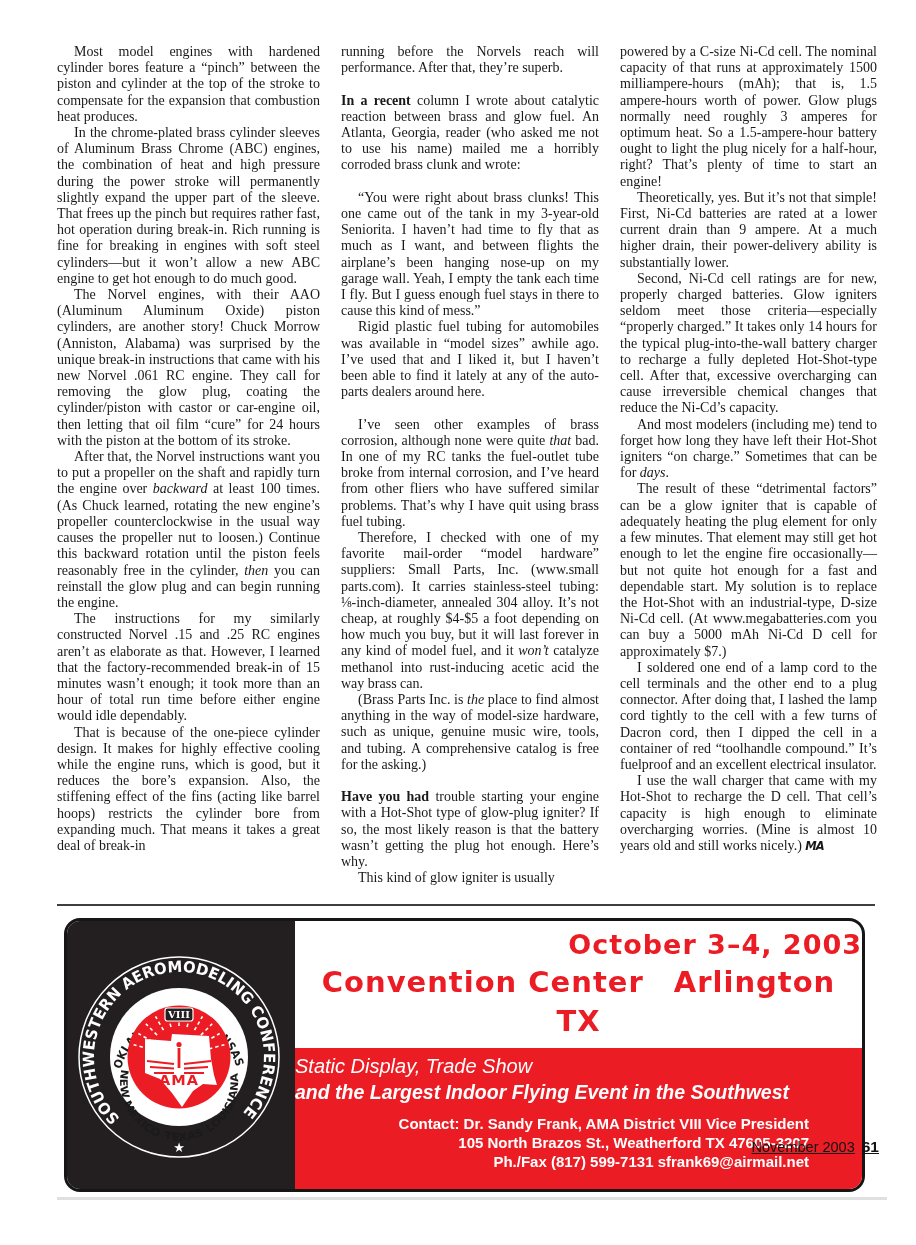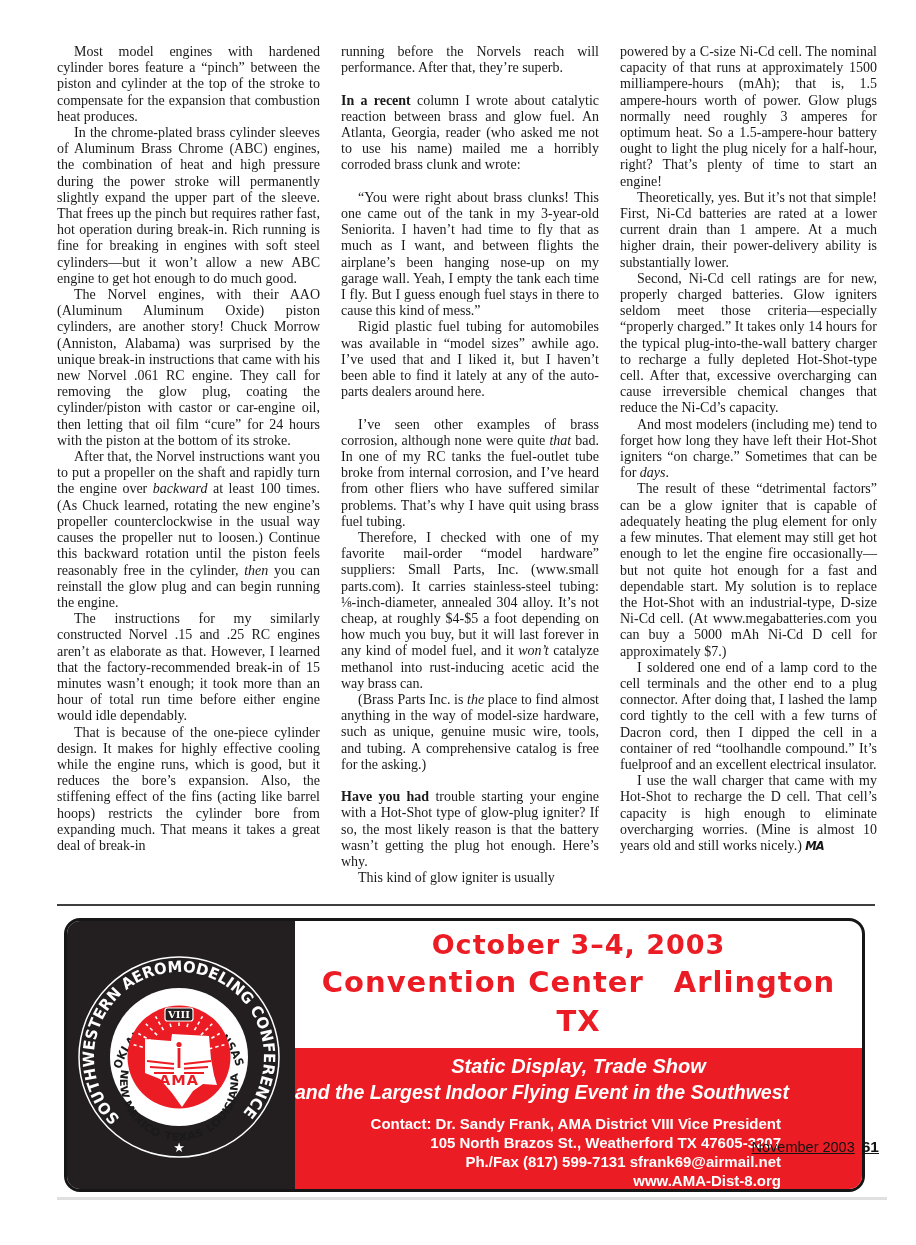--- a/index.html
+++ b/index.html
@@ -25,29 +25,29 @@
   .ad-shadow{position:absolute;left:57px;top:1197px;width:830px;height:3px;background:#e0e0e0;}
 
   
   .ad{position:absolute;left:64px;top:918px;width:801px;height:274px;box-sizing:border-box;
       border:3px solid #161616;border-radius:16px;overflow:hidden;background:#ffffff;
       display:flex;}
   .ad-left{width:228px;flex:none;background:#231f20;}
   .ad-right{flex:1;display:flex;flex-direction:column;font-family:"Liberation Sans",sans-serif;}
   .ad-white{height:122px;padding-top:5px;}
   .ad-date{font-family:"DejaVu Sans",sans-serif;font-weight:bold;font-size:27px;line-height:37px;
-           color:#ec1c24;text-align:center;letter-spacing:1px;}
+           color:#ec1c24;text-align:right;letter-spacing:1px;}
   .ad-venue{font-family:"DejaVu Sans",sans-serif;font-weight:bold;font-size:29px;line-height:39px;
             color:#ec1c24;text-align:center;letter-spacing:1px;}
   .ad-events{font-weight:bold;font-style:italic;font-size:12px;line-height:26px;
              color:#0f172a;text-align:center;margin-top:4px;}
   .ad-red{flex:1;background:#ec1c24;color:#ffffff;padding-top:6px;}
-  .red-line1{font-weight:bold;font-style:italic;font-size:20px;line-height:25px;text-align:center;}
+  .red-line1{font-weight:normal;font-style:italic;font-size:20px;line-height:25px;}
   .red-line2{font-weight:bold;font-style:italic;font-size:19.5px;line-height:26px;}
-  .ad-contact{margin-top:9px;text-align:right;padding-right:81px;
+  .ad-contact{margin-top:9px;text-align:right;padding-right:53px;
               font-weight:bold;font-size:15px;line-height:19px;}
 
   
   .footer{position:absolute;top:1138px;right:37px;font-family:"Liberation Sans",sans-serif;
           font-size:14.5px;color:#121212;text-decoration:underline;}
   .footer .pagenum{font-weight:bold;font-size:15.5px;margin-left:7px;}
 </style>
 </head>
 <body>
 
@@ -65,21 +65,21 @@
     <p class="para ind gap"><span>“You were right about brass clunks! This one came out of the tank in my 3-year-old Seniorita. I haven’t had time to fly that as much as I want, and between flights the airplane’s been hanging nose-up on my garage wall. Yeah, I empty the tank each time I fly. But I guess enough fuel stays in there to cause this kind of mess.”</span></p>
     <p class="para ind"><span>Rigid plastic fuel tubing for automobiles was available in “model sizes” awhile ago. I’ve used that and I liked it, but I haven’t been able to find it lately at any of the auto-parts dealers around here.</span></p>
     <p class="para ind gap"><span>I’ve seen other examples of brass corrosion, although none were quite </span><span class="it">that</span><span> bad. In one of my RC tanks the fuel-outlet tube broke from internal corrosion, and I’ve heard from other fliers who have suffered similar problems. That’s why I have quit using brass fuel tubing.</span></p>
     <p class="para ind"><span>Therefore, I checked with one of my favorite mail-order “model hardware” suppliers: Small Parts, Inc. (www.small parts.com). It carries stainless-steel tubing: ⅛-inch-diameter, annealed 304 alloy. It’s not cheap, at roughly $4-$5 a foot depending on how much you buy, but it will last forever in any kind of model fuel, and it </span><span class="it">won’t</span><span> catalyze methanol into rust-inducing acetic acid the way brass can.</span></p>
     <p class="para ind"><span>(Brass Parts Inc. is </span><span class="it">the</span><span> place to find almost anything in the way of model-size hardware, such as unique, genuine music wire, tools, and tubing. A comprehensive catalog is free for the asking.)</span></p>
     <p class="para gap"><span class="lead">Have you had</span><span> trouble starting your engine with a Hot-Shot type of glow-plug igniter? If so, the most likely reason is that the battery wasn’t getting the plug hot enough. Here’s why.</span></p>
     <p class="para ind"><span>This kind of glow igniter is usually</span></p>
   </div>
 <div class="column col3">
     <p class="para"><span>powered by a C-size Ni-Cd cell. The nominal capacity of that runs at approximately 1500 milliampere-hours (mAh); that is, 1.5 ampere-hours worth of power. Glow plugs normally need roughly 3 amperes for optimum heat. So a 1.5-ampere-hour battery ought to light the plug nicely for a half-hour, right? That’s plenty of time to start an engine!</span></p>
-    <p class="para ind"><span>Theoretically, yes. But it’s not that simple! First, Ni-Cd batteries are rated at a lower current drain than 1 ampere. At a much higher drain, their power-delivery ability is substantially lower.</span></p>
+    <p class="para ind"><span>Theoretically, yes. But it’s not that simple! First, Ni-Cd batteries are rated at a lower current drain than 9 ampere. At a much higher drain, their power-delivery ability is substantially lower.</span></p>
     <p class="para ind"><span>Second, Ni-Cd cell ratings are for new, properly charged batteries. Glow igniters seldom meet those criteria—especially “properly charged.” It takes only 14 hours for the typical plug-into-the-wall battery charger to recharge a fully depleted Hot-Shot-type cell. After that, excessive overcharging can cause irreversible chemical changes that reduce the Ni-Cd’s capacity.</span></p>
     <p class="para ind"><span>And most modelers (including me) tend to forget how long they have left their Hot-Shot igniters “on charge.” Sometimes that can be for </span><span class="it">days</span><span>.</span></p>
     <p class="para ind"><span>The result of these “detrimental factors” can be a glow igniter that is capable of adequately heating the plug element for only a few minutes. That element may still get hot enough to let the engine fire occasionally—but not quite hot enough for a fast and dependable start. My solution is to replace the Hot-Shot with an industrial-type, D-size Ni-Cd cell. (At www.megabatteries.com you can buy a 5000 mAh Ni-Cd D cell for approximately $7.)</span></p>
     <p class="para ind"><span>I soldered one end of a lamp cord to the cell terminals and the other end to a plug connector. After doing that, I lashed the lamp cord tightly to the cell with a few turns of Dacron cord, then I dipped the cell in a container of red “toolhandle compound.” It’s fuelproof and an excellent electrical insulator.</span></p>
     <p class="para ind"><span>I use the wall charger that came with my Hot-Shot to recharge the D cell. That cell’s capacity is high enough to eliminate overcharging worries. (Mine is almost 10 years old and still works nicely.)  </span><span class="endmark">MA</span></p>
   </div>
 
 <div class="article-rule"></div>
 
 <div class="ad">
@@ -149,21 +149,20 @@
       <div class="ad-venue">Convention Center Arlington TX</div>
       <div class="ad-events">Seminars, Auction, Swap Meet,</div>
     </div>
     <div class="ad-red">
       <div class="red-line1">Static Display, Trade Show</div>
       <div class="red-line2">and the Largest Indoor Flying Event in the Southwest</div>
       <div class="ad-contact">
           <div>Contact: Dr. Sandy Frank, AMA District VIII Vice President</div>
           <div>105 North Brazos St., Weatherford TX 47605-3207</div>
           <div>Ph./Fax (817) 599-7131 sfrank69@airmail.net</div>
-          <div>www.AMA-Dist-8.org</div>
         </div>
     </div>
   </div>
 </div>
 
 <div class="ad-shadow"></div>
 
 <div class="footer">
   <span>November 2003</span><span class="pagenum">61</span>
 </div>

